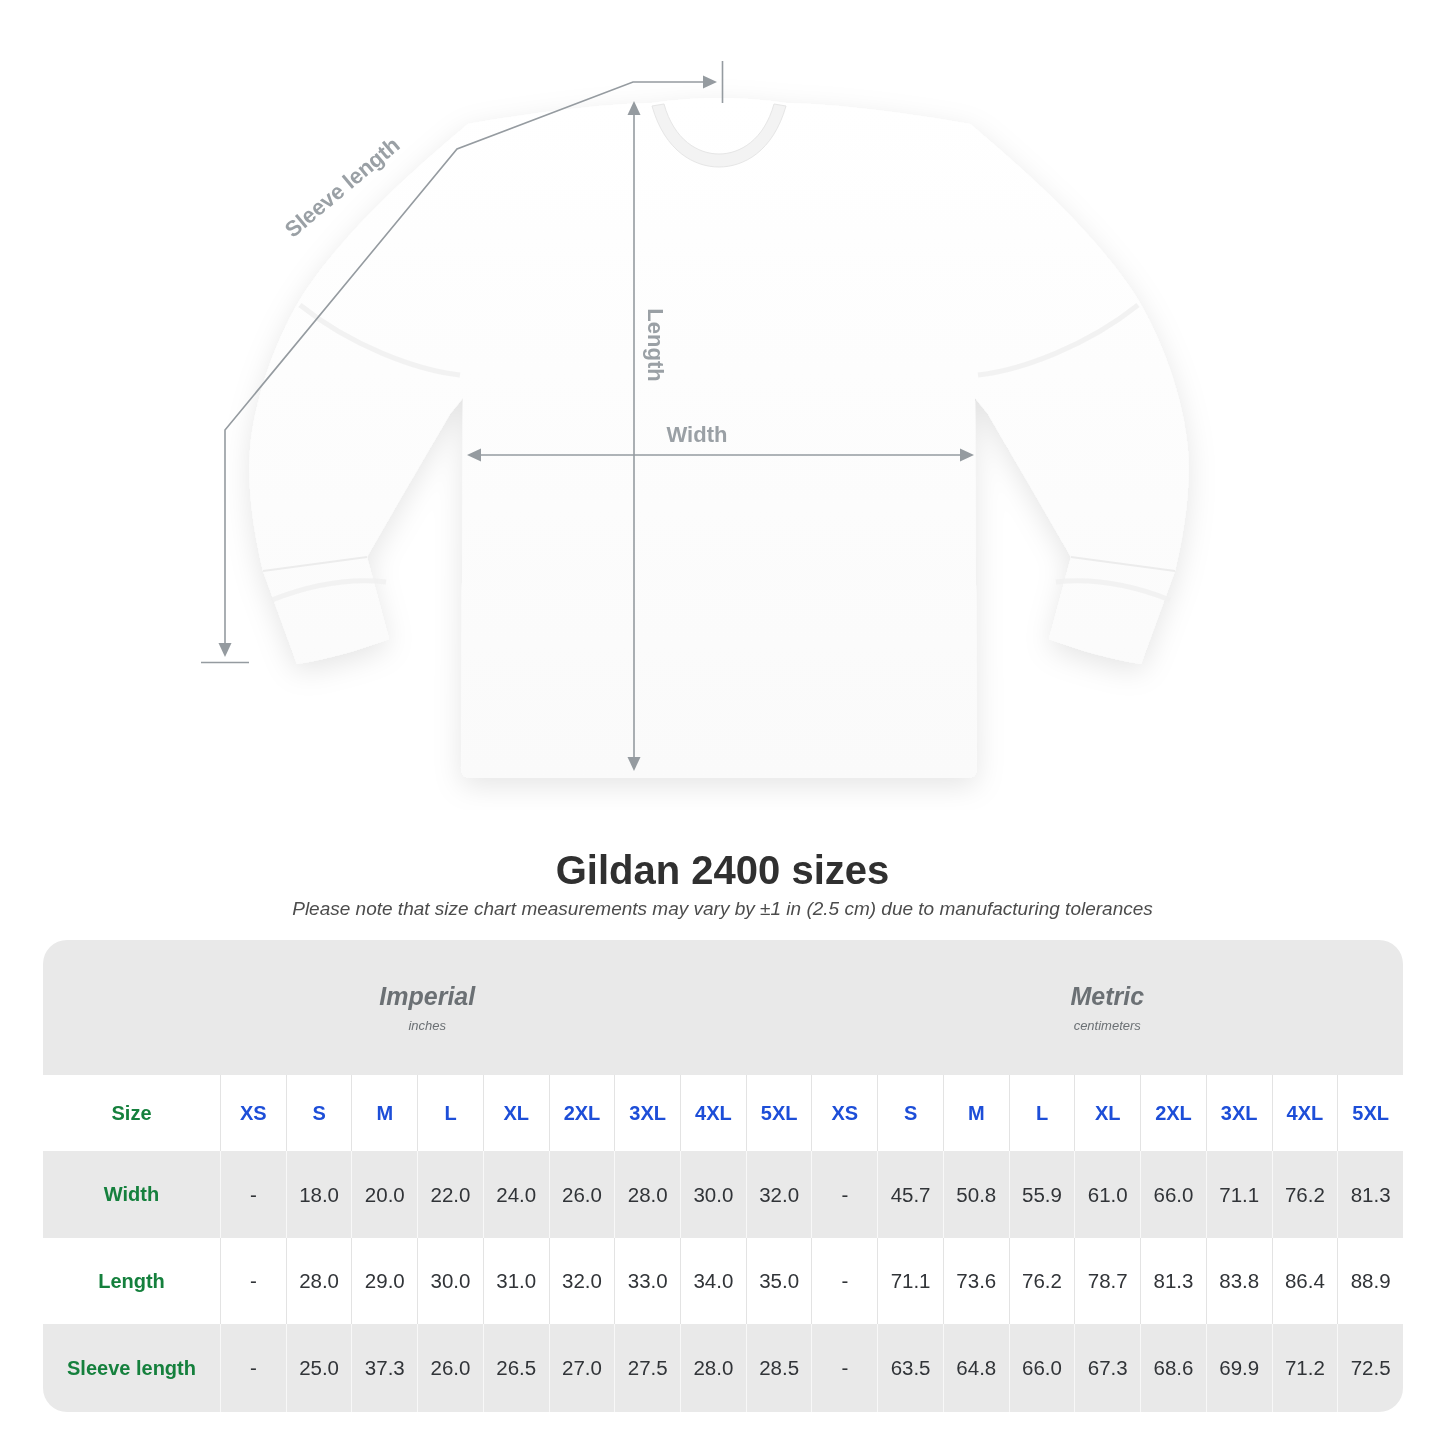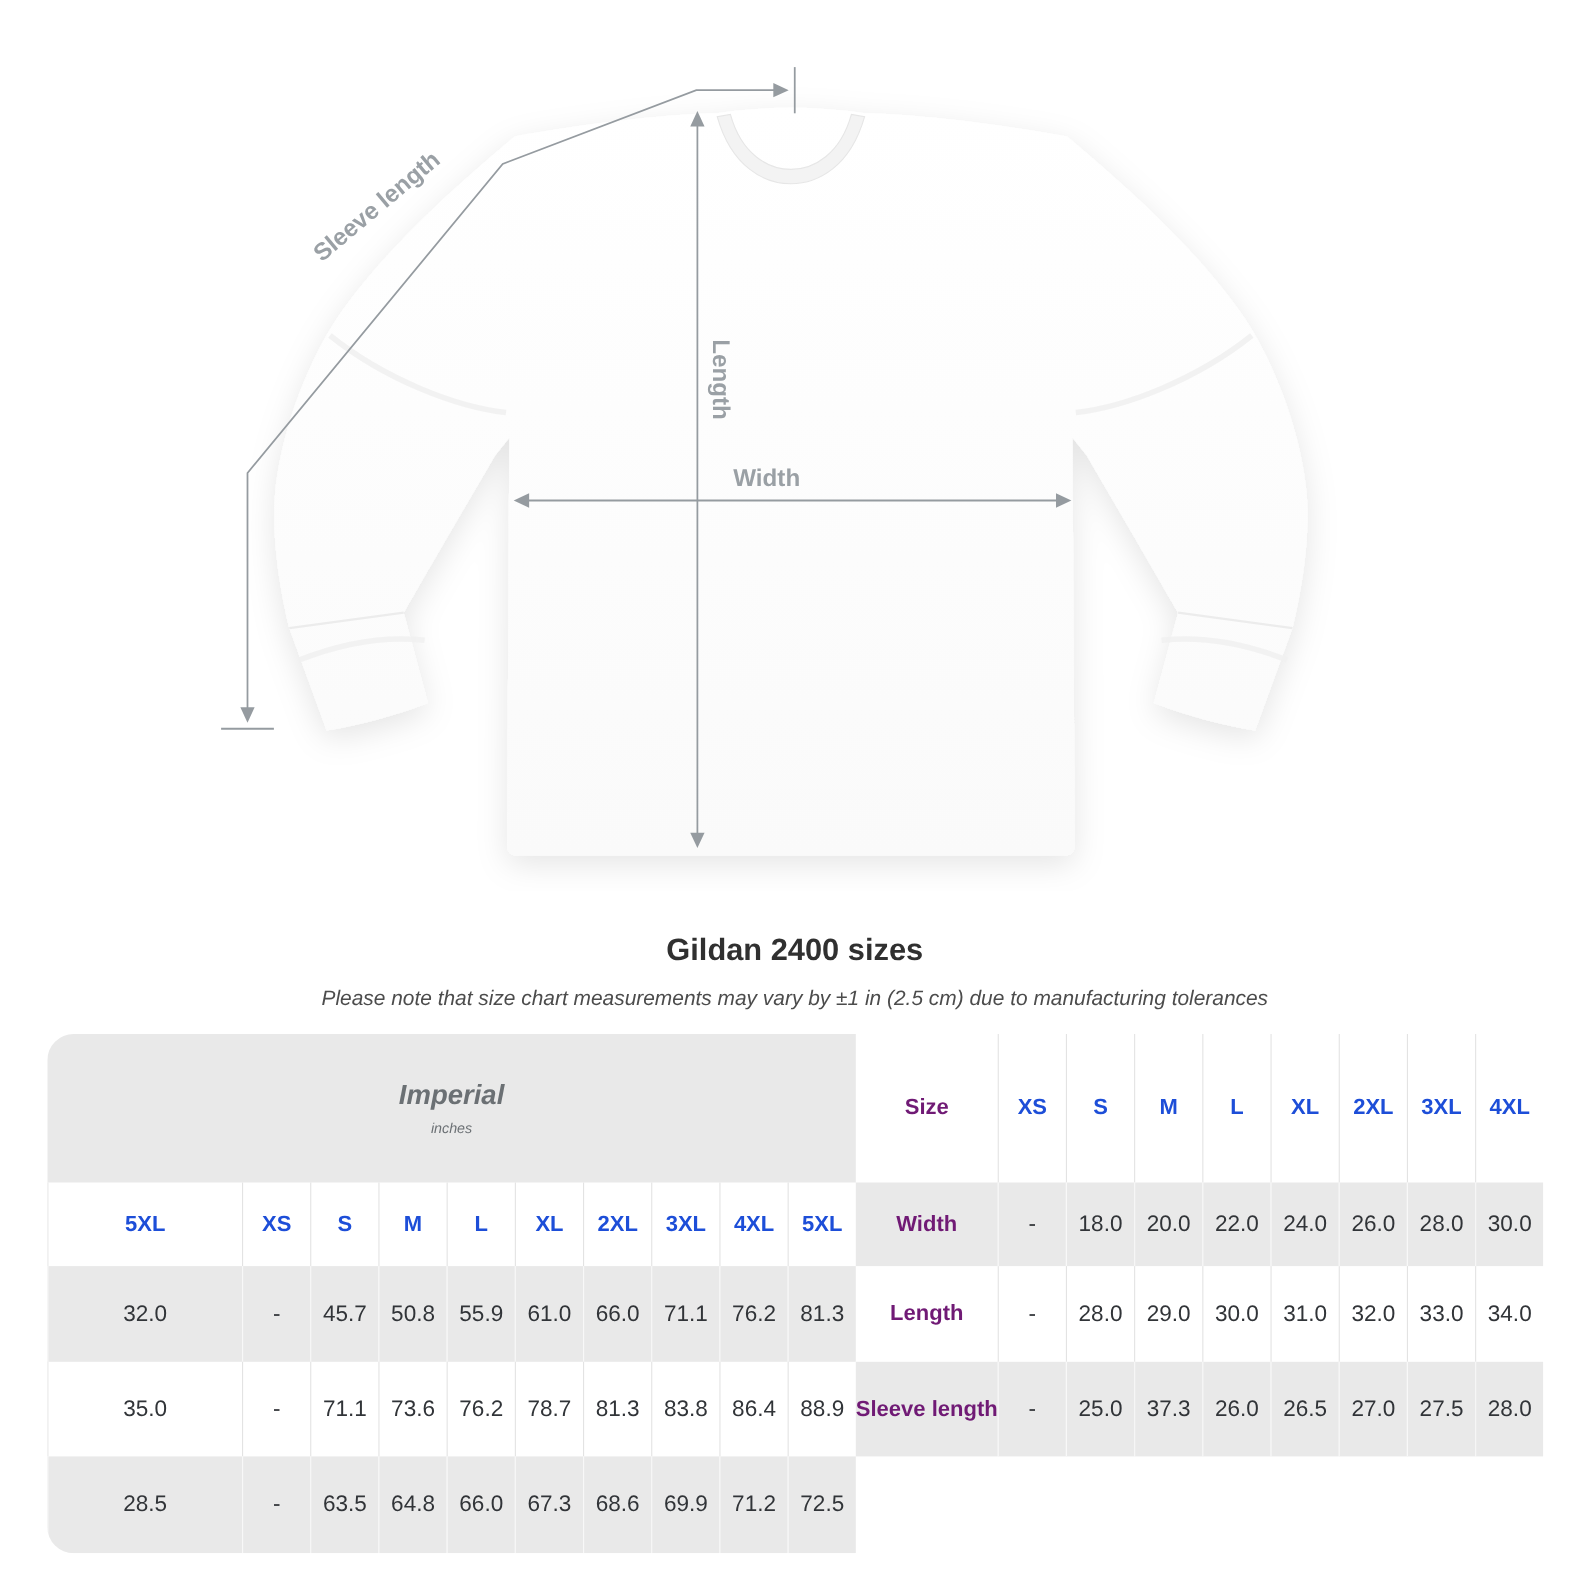--- a/index.html
+++ b/index.html
@@ -1,35 +1,35 @@
 <!DOCTYPE html>
 <html><head>
 <meta charset="utf-8">
 <style>
   html,body{margin:0;padding:0;background:#ffffff;}
   .page{position:relative;width:1445px;height:1445px;background:#ffffff;overflow:hidden;
         font-family:"Liberation Sans","DejaVu Sans",sans-serif;}
   .diagram{position:absolute;top:0;left:0;width:1445px;height:810px;}
   .page-title{position:absolute;top:848px;left:0;width:100%;margin:0;text-align:center;
-        font-size:28px;font-weight:bold;color:#303030;}
+        font-size:40px;font-weight:bold;color:#303030;}
   .page-subtitle{position:absolute;top:898px;left:0;width:100%;margin:0;text-align:center;
         font-size:19px;font-style:italic;color:#4c4c4c;}
   .card{position:absolute;top:940px;left:43px;width:1360px;height:472px;border-radius:24px;
         overflow:hidden;background:#ffffff;}
   .grid{display:grid;width:100%;height:100%;
         grid-template-columns:177px repeat(18,1fr);
         grid-template-rows:135px 76px 87px 86px 88px;}
   .band{background:#e9e9e9;display:flex;flex-direction:column;align-items:center;justify-content:center;}
   .band-left{grid-column:1 / span 10;}
   .band-right{grid-column:11 / span 9;}
   .band-title{font-size:25px;font-weight:bold;font-style:italic;color:#6b7074;}
   .band-unit{font-size:13px;font-style:italic;color:#6b7074;margin-top:7px;}
   .cell{display:flex;align-items:center;justify-content:center;white-space:nowrap;}
   .head{font-weight:bold;color:#1d4ed8;font-size:20px;}
-  .label-col{font-weight:bold;color:#701a75;font-size:20px;}
+  .label-col{font-weight:bold;color:#15803d;font-size:20px;}
   .value{color:#313438;font-size:20.5px;}
   .sep{border-left:1px solid #e3e3e3;}
   .alt{background:#e9e9e9;}
   .alt.sep{border-left-color:#f8f8f8;}
 </style>
 </head>
 <body>
 
 <div class="page">
 
@@ -114,20 +114,24 @@
 
   <h1 class="page-title">Gildan 2400 sizes</h1>
   <p class="page-subtitle">Please note that size chart measurements may vary by ±1 in (2.5 cm) due to manufacturing tolerances</p>
 
   <div class="card">
     <div class="grid">
       <div class="band band-left">
         <div class="band-title">Imperial</div>
         <div class="band-unit">inches</div>
       </div>
+      <div class="band band-right">
+        <div class="band-title">Metric</div>
+        <div class="band-unit">centimeters</div>
+      </div>
 
     <div class="cell head label-col">Size</div>
         <div class="cell head sep">XS</div>
         <div class="cell head sep">S</div>
         <div class="cell head sep">M</div>
         <div class="cell head sep">L</div>
         <div class="cell head sep">XL</div>
         <div class="cell head sep">2XL</div>
         <div class="cell head sep">3XL</div>
         <div class="cell head sep">4XL</div>

